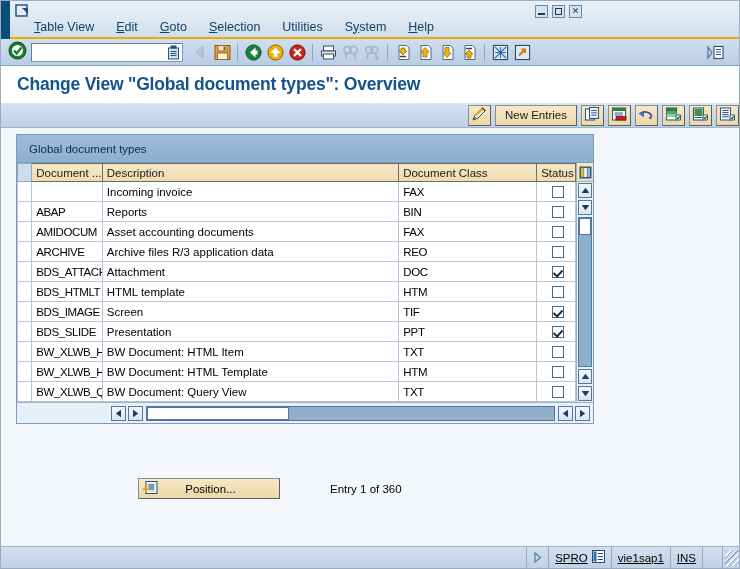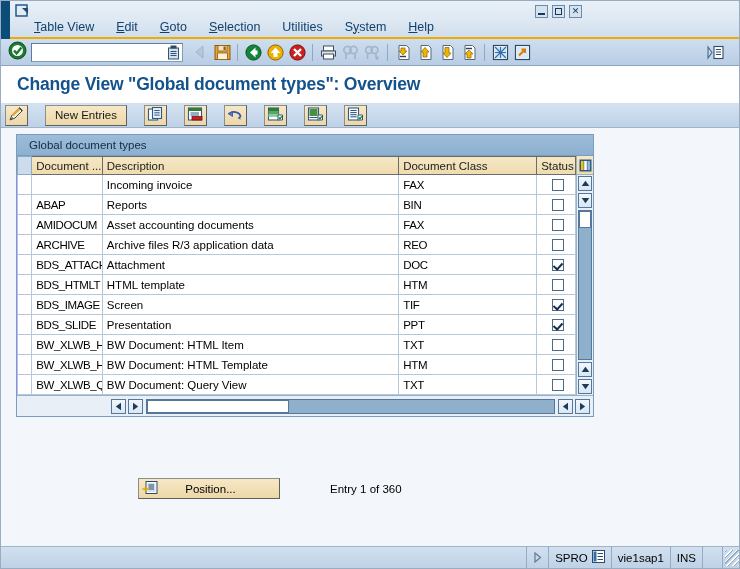--- a/index.html
+++ b/index.html
@@ -183,23 +183,24 @@
     letter-spacing: -0.2px;
   }
 
   
   .apptoolbar {
     height: 26px;
     background: linear-gradient(to bottom,#d5e3f1,#bdd1e6);
     border-top: 1px solid #fdfdfe;
     border-bottom: 1px solid #9db4cb;
     display: flex; align-items: center;
-    padding-left: 4px;
-    gap: 17px;
+    padding-left: 24px;
+    gap: 4px;
     flex: 0 0 auto;
+    justify-content: flex-end;
   }
   .appbtn {
     height: 21px;
     background: linear-gradient(to bottom,#f7e8c6,#ecd7a8);
     border: 1px solid #8d8d8d;
     border-right-color:#5f5f5f; border-bottom-color:#5f5f5f;
     display: flex; align-items: center; justify-content: center;
     padding: 0 4px;
     cursor: default;
     font-size: 11.5px;
@@ -218,21 +219,21 @@
 
   
   .tablegroup {
     position: absolute;
     left: 15px; top: 6px;
     width: 578px;
     border: 1px solid #7a9dbd;
     background: #dfe9f3;
   }
   .group-header {
-    height: 21px;
+    height: 28px;
     background: linear-gradient(to bottom,#9dbcd8,#8db0d0);
     border-bottom: 1px solid #7a9dbd;
     display: flex; align-items: center;
     padding-left: 12px;
     font-size: 11.5px;
     color: #0e2b47;
   }
 
   .grid-area {
     position: relative;
@@ -437,20 +438,21 @@
     border-left: 1px solid #93abc4;
     height: 100%;
   }
   .sb-cell {
     height: 100%;
     display: flex; align-items: center;
     padding: 0 6px;
     border-left: 1px solid #93abc4;
     white-space: nowrap;
     gap: 4px;
+    text-decoration: underline;
   }
   .sb-pad { width: 20px; border-left: 1px solid #93abc4; height:100%; }
   .sb-grip {
     width: 17px; height: 100%;
     border-left: 1px solid #93abc4;
     position: relative;
     overflow: hidden;
   }
   .sb-grip::after {
     content:"";

